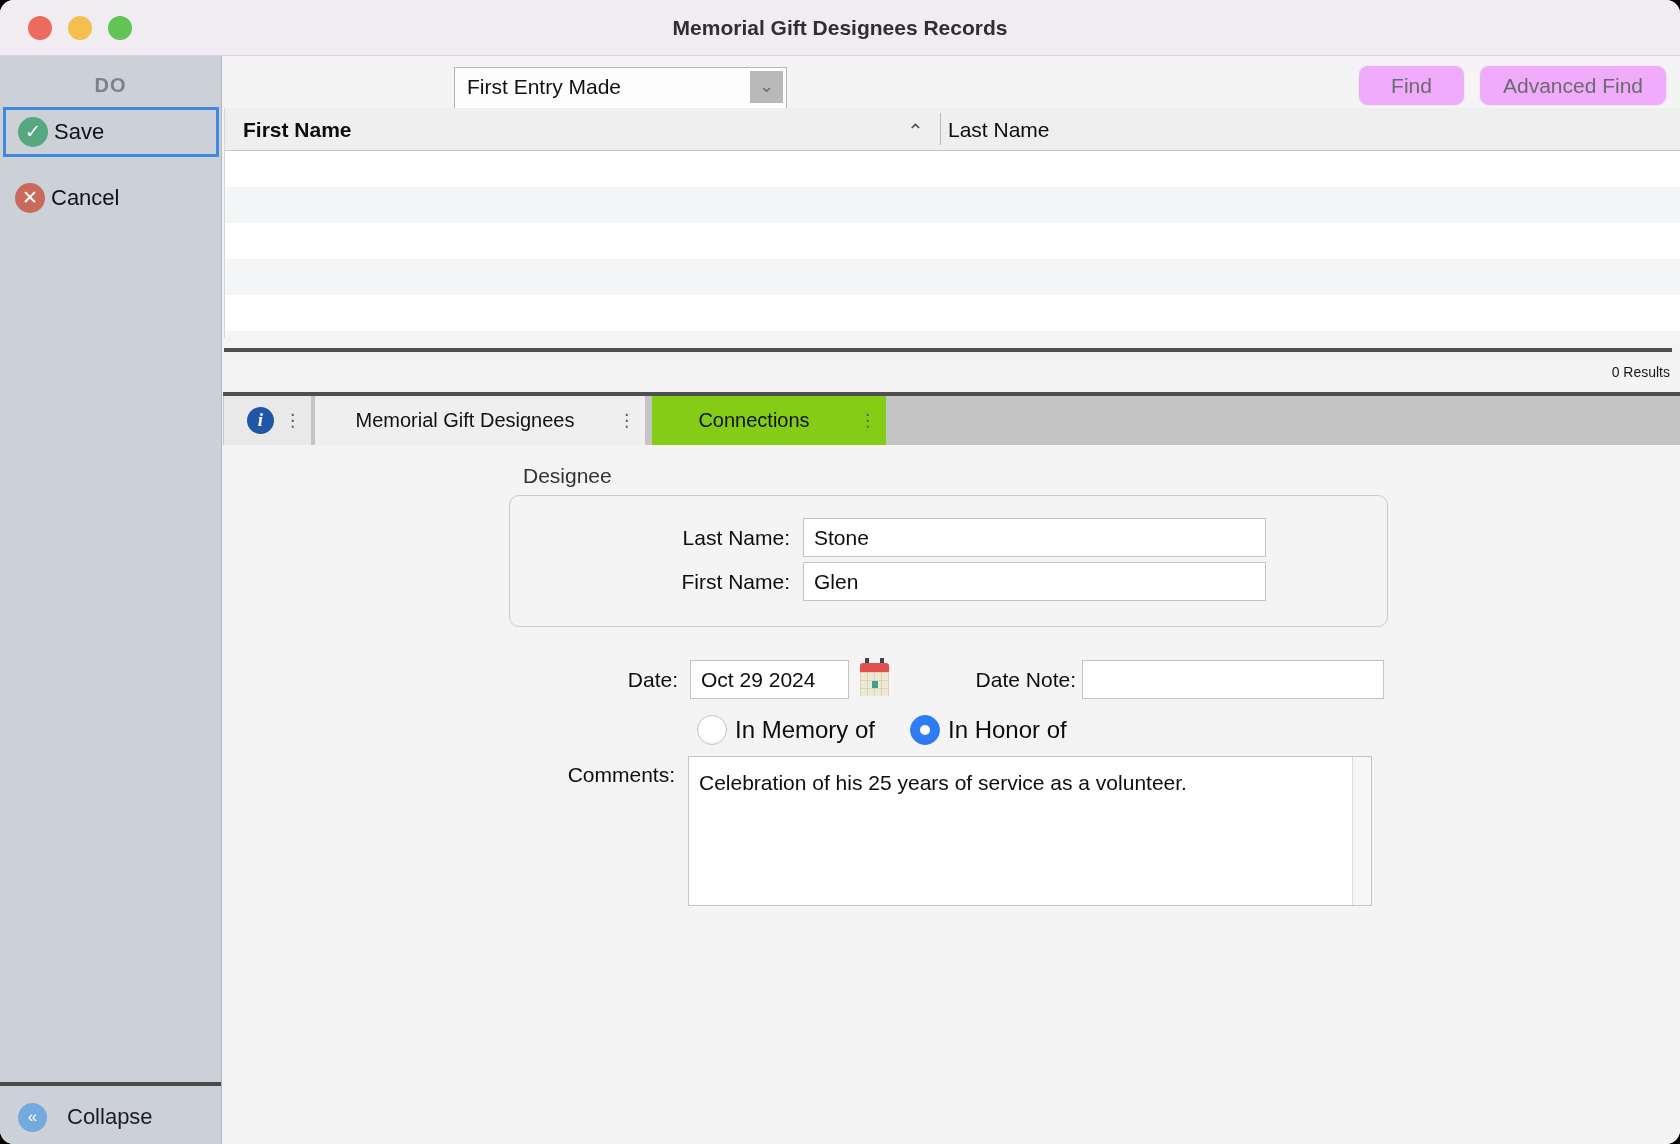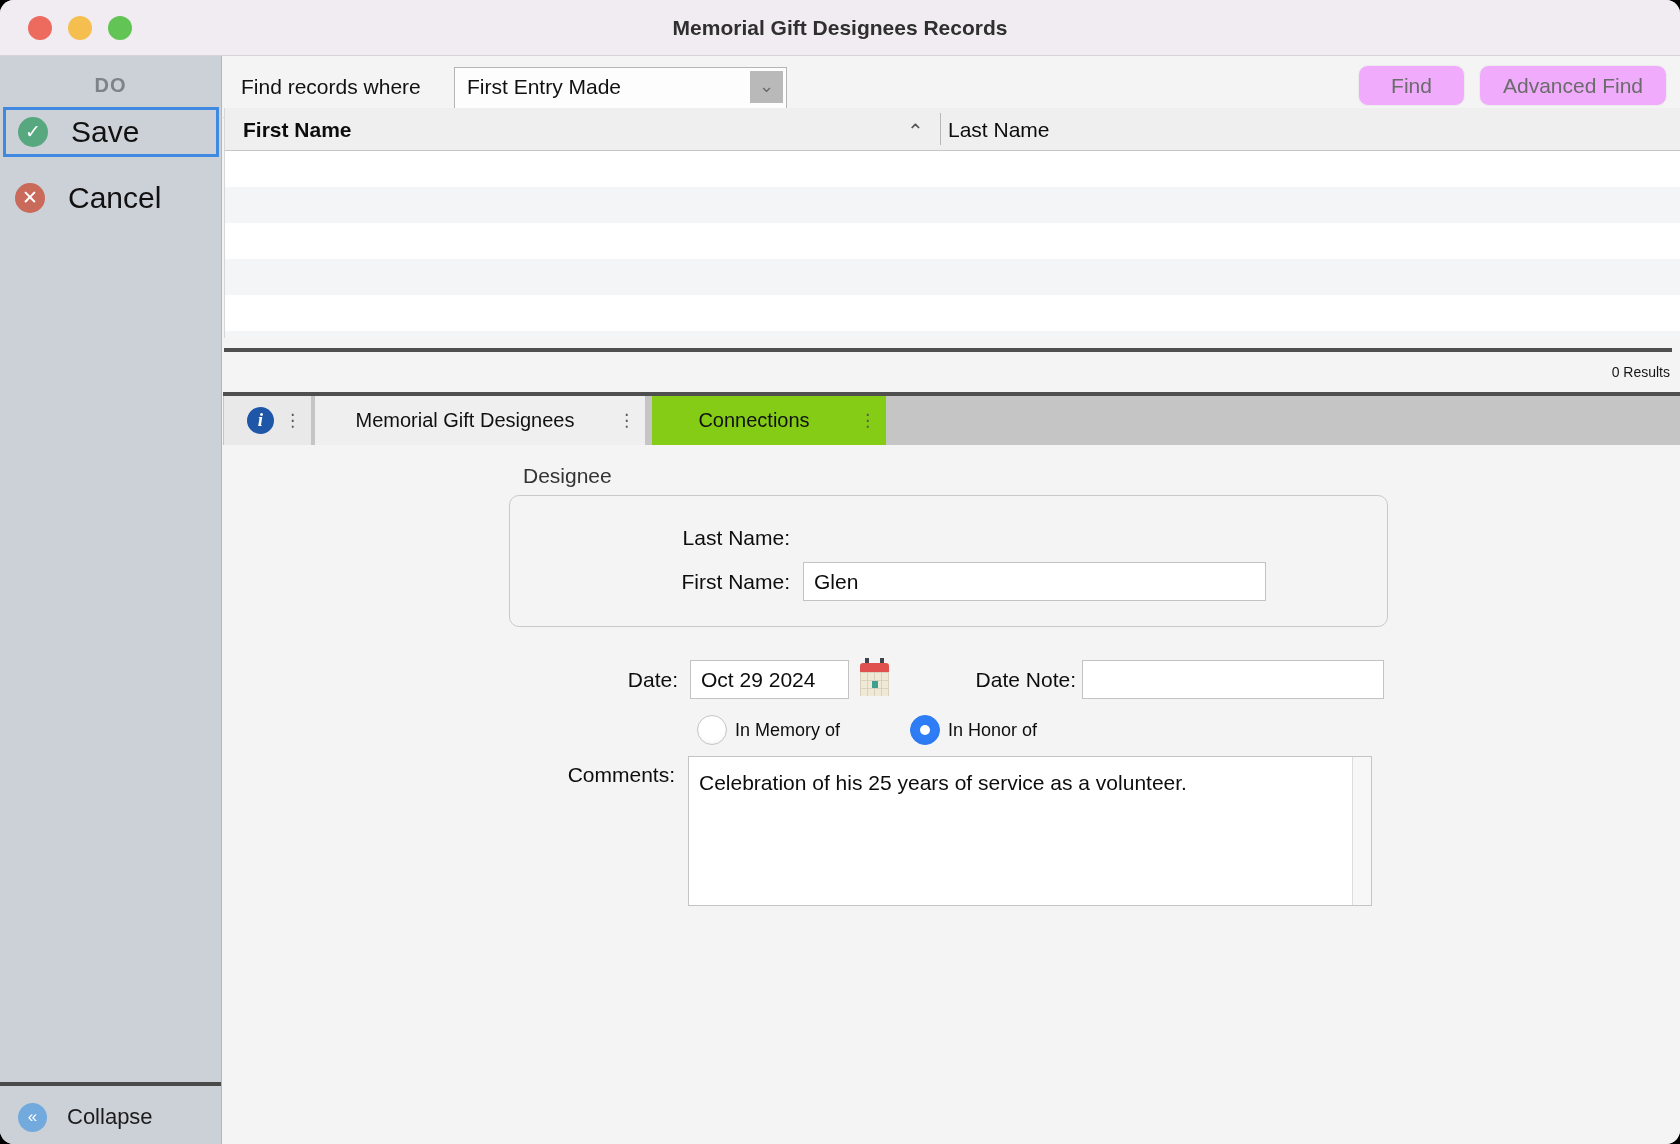--- a/index.html
+++ b/index.html
@@ -12,21 +12,21 @@
   .tl { position:absolute; top:16px; width:24px; height:24px; border-radius:50%; }
   .tl.red { left:28px; background:#ed6a5f; }
   .tl.yellow { left:68px; background:#f5bf4f; }
   .tl.green { left:108px; background:#61c454; }
 
   
   .sidebar { position:absolute; left:0; top:56px; width:222px; bottom:0; background:#ccd1d8; border-right:1px solid #b2b7bd; }
   .sidebar-header { position:absolute; left:0; top:18px; width:100%; text-align:center; font-size:20px; font-weight:bold; letter-spacing:1px; color:#7e838a; }
   .side-item { position:absolute; left:3px; width:216px; height:50px; display:flex; align-items:center; }
   .side-item .glyph { width:30px; height:30px; border-radius:50%; margin-left:12px; color:#fff; font-size:19px; line-height:30px; text-align:center; flex:0 0 30px; }
-  .side-item .lbl { margin-left:23px; font-size:30px; color:#111; }
+  .side-item .lbl { margin-left:6px; font-size:22px; color:#111; }
   .item-save { top:51px; border:3px solid #3f8ae0; }
   .item-save .glyph { background:#57a77f; }
   .item-cancel { top:117px; }
   .item-cancel .glyph { background:#c96a5b; }
   .side-divider { position:absolute; left:0; bottom:58px; width:100%; height:4px; background:#4a4a4a; }
   .collapse-row { position:absolute; left:0; bottom:0; width:100%; height:54px; display:flex; align-items:center; }
   .collapse-row .glyph { width:29px; height:29px; border-radius:50%; background:#72aadd; color:#fff; margin-left:18px; font-size:17px; line-height:28px; text-align:center; flex:0 0 29px; }
   .collapse-row .lbl { margin-left:20px; font-size:22px; color:#1c1c1c; }
 
   
@@ -90,21 +90,21 @@
     background-size:7px 8px; background-position:0 0; }
   .cal .mark { position:absolute; left:12px; top:23px; width:6px; height:7px; background:#3fa08f; }
 
   
   .radio-option { position:absolute; top:715px; height:30px; display:flex; align-items:center; }
   .radio-opt-0 { left:697px; }
   .radio-opt-1 { left:910px; }
   .radio-circle { width:30px; height:30px; border-radius:50%; background:#fff; border:1px solid #c4c4c4; box-shadow:inset 0 -2px 3px rgba(0,0,0,0.04); flex:0 0 30px; position:relative; }
   .radio-option.checked .radio-circle { background:#2e7cf6; border-color:#2e7cf6; }
   .radio-option.checked .radio-circle::after { content:""; position:absolute; left:9px; top:9px; width:10px; height:10px; border-radius:50%; background:#fff; }
-  .radio-label { margin-left:8px; font-size:18px; color:#0d0d0d; white-space:nowrap; }
+  .radio-label { margin-left:8px; font-size:24px; color:#0d0d0d; white-space:nowrap; }
 
   
   .lbl-comments { left:420px; top:763px; width:255px; }
   .comments-box { position:absolute; left:688px; top:756px; width:684px; height:150px; background:#fff; border:1px solid #c4c4c4; }
   .comments-text { position:absolute; left:0; top:0; right:20px; bottom:0; padding:12px 10px; font-size:21px; line-height:27px; color:#0d0d0d; overflow:hidden; }
   .comments-scroll { position:absolute; right:0; top:0; bottom:0; width:19px; background:#f7f7f7; border-left:1px solid #dcdcdc; }
 </style>
 </head>
 <body>
 
@@ -128,21 +128,20 @@
       <span class="lbl">Cancel</span>
     </div>
     <div class="side-divider"></div>
     <div class="collapse-row">
       <span class="glyph">«</span>
       <span class="lbl">Collapse</span>
     </div>
   </div>
 
   <div class="topbar"></div>
-  <div class="find-where-label">Find records where</div>
   <div class="dropdown">
     <span class="dd-text">First Entry Made</span>
     <span class="dd-btn">⌄</span>
   </div>
   <div class="btn btn-find">Find</div>
   <div class="btn btn-advfind">Advanced Find</div>
 
   <div class="panel">
     <div class="panel-header">
       <span class="col1-label">First Name</span>
@@ -175,20 +174,21 @@
       <span class="seg-dots">⋮</span>
     </div>
   </div>
 
   <div class="form-area"></div>
 
   <div class="group-label">Designee</div>
   <div class="fieldset"></div>
 
   <div class="flabel lbl-lastname">Last Name:</div>
+  <input class="finput inp-lastname" value="Stone" style="">
   <div class="flabel lbl-firstname">First Name:</div>
   <input class="finput inp-firstname" value="Glen" style="">
 
   <div class="flabel lbl-date">Date:</div>
   <input class="finput inp-date" value="Oct 29 2024" style="">
   <div class="cal">
     <span class="post p1"></span>
       <span class="post p2"></span>
     <span class="head"></span>
     <span class="body"></span>

